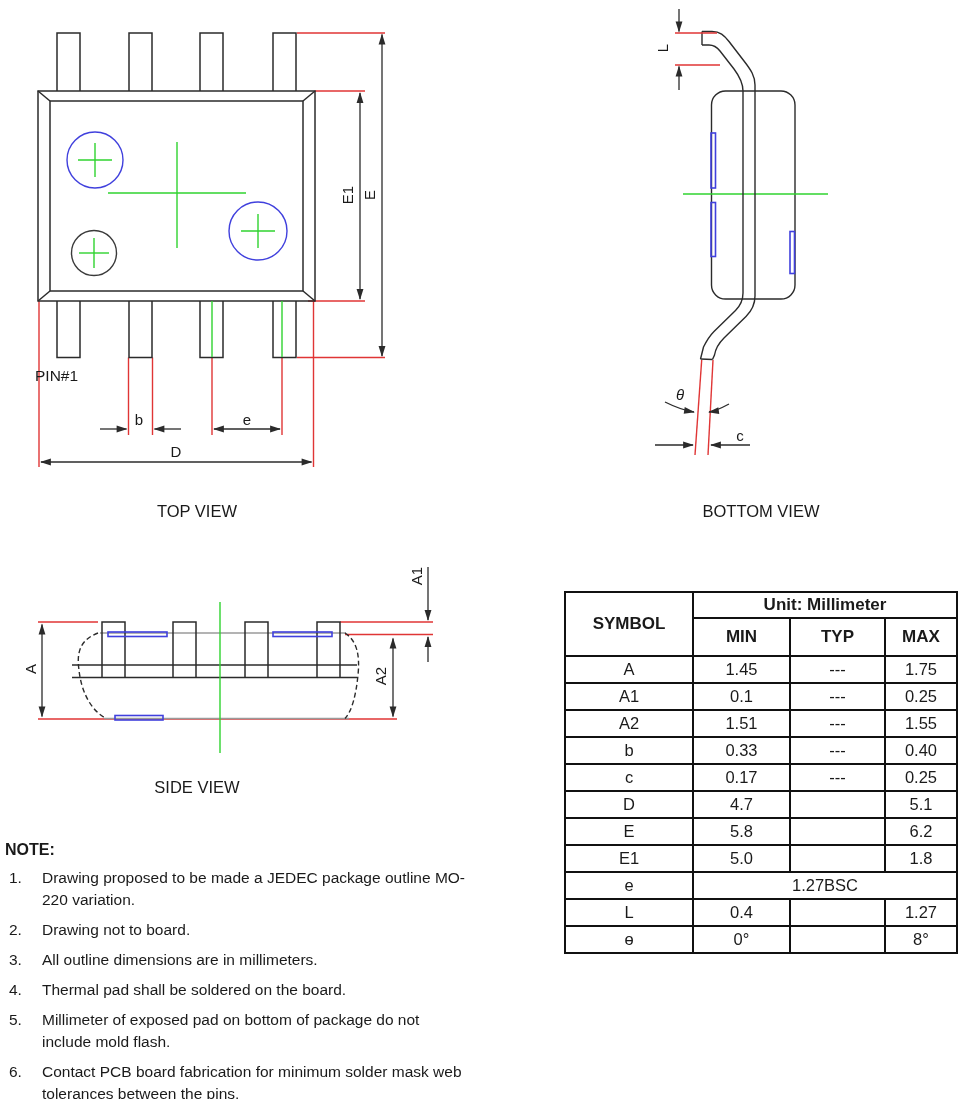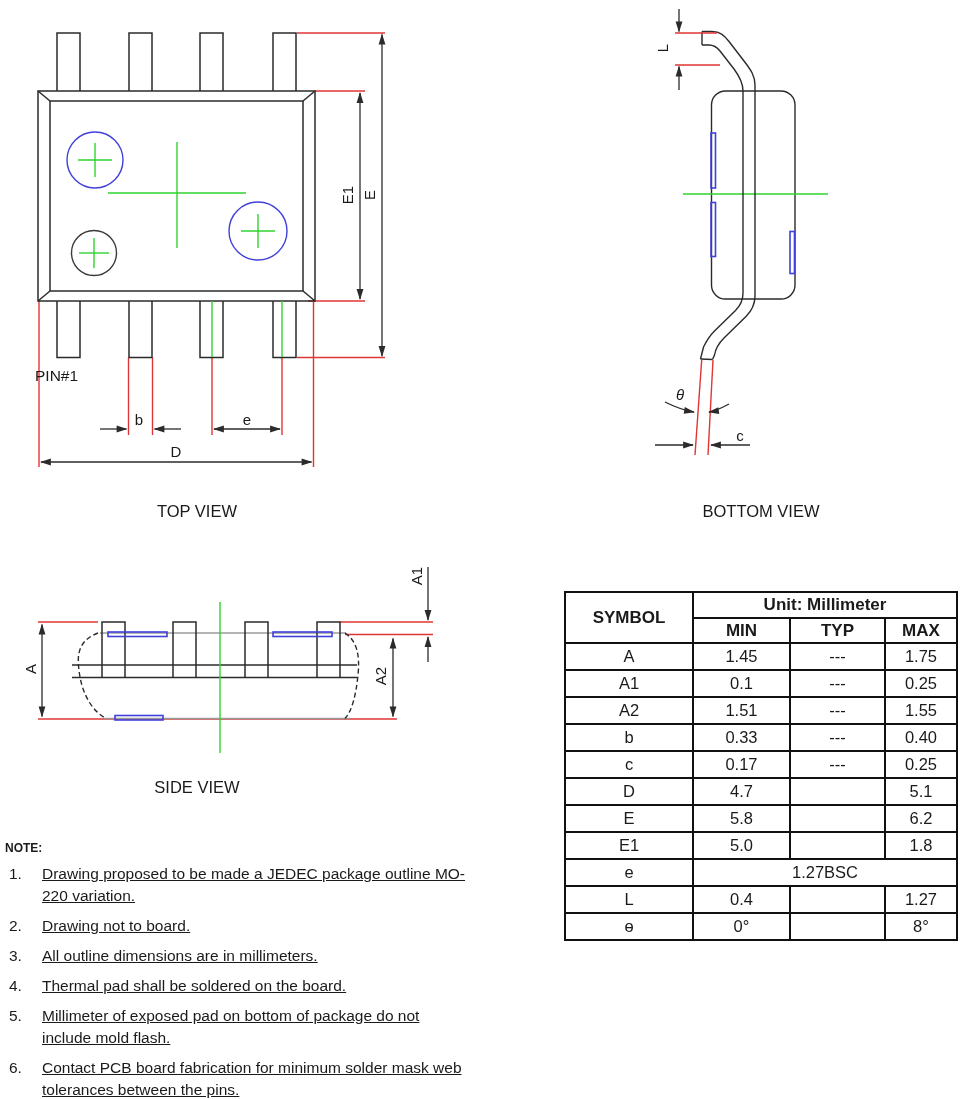--- a/index.html
+++ b/index.html
@@ -12,28 +12,28 @@
   svg text{fill:#1a1a1a;font-family:"Liberation Sans",sans-serif;}
   .caption{font-size:16.5px;}
   .dimlbl{font-size:15px;}
 
   
   .dim-table-wrap{position:absolute;left:564px;top:591px;border-radius:17px;}
   table.dims{border-collapse:collapse;table-layout:fixed;width:394px;}
   table.dims th,table.dims td{border:2px solid #111;text-align:center;vertical-align:middle;
     padding:0;font-size:16.5px;overflow:hidden;}
   table.dims th{font-size:17px;font-weight:bold;}
-  tr.hdr1{height:26px;} tr.hdr2{height:25px;} tr.datarow{height:27px;}
+  tr.hdr1{height:26px;} tr.hdr2{height:38px;} tr.datarow{height:27px;}
 
   
   .notes{position:absolute;left:5px;top:841px;width:516px;}
-  .notes-title{font-size:12px;font-weight:bold;}
+  .notes-title{font-size:16px;font-weight:bold;}
   .note-item{display:flex;margin-top:8px;padding-left:4px;}
   .note-num{width:33px;flex:0 0 33px;font-size:15.5px;line-height:22px;}
-  .note-text{flex:1;font-size:15.5px;line-height:22px;white-space:pre-line;text-decoration:underline;}
+  .note-text{flex:1;font-size:15.5px;line-height:22px;white-space:pre-line;}
 </style>
 </head>
 <body>
 
 <div class="canvas">
 
   <svg width="0" height="0" style="position:absolute">
     <defs>
       <marker id="ah" viewBox="0 0 12 10" refX="11" refY="5" markerWidth="12" markerHeight="9" orient="auto-start-reverse" markerUnits="userSpaceOnUse">
         <path d="M0,1.2 L12,5 L0,8.8 z" fill="#2b2b2b"></path>

